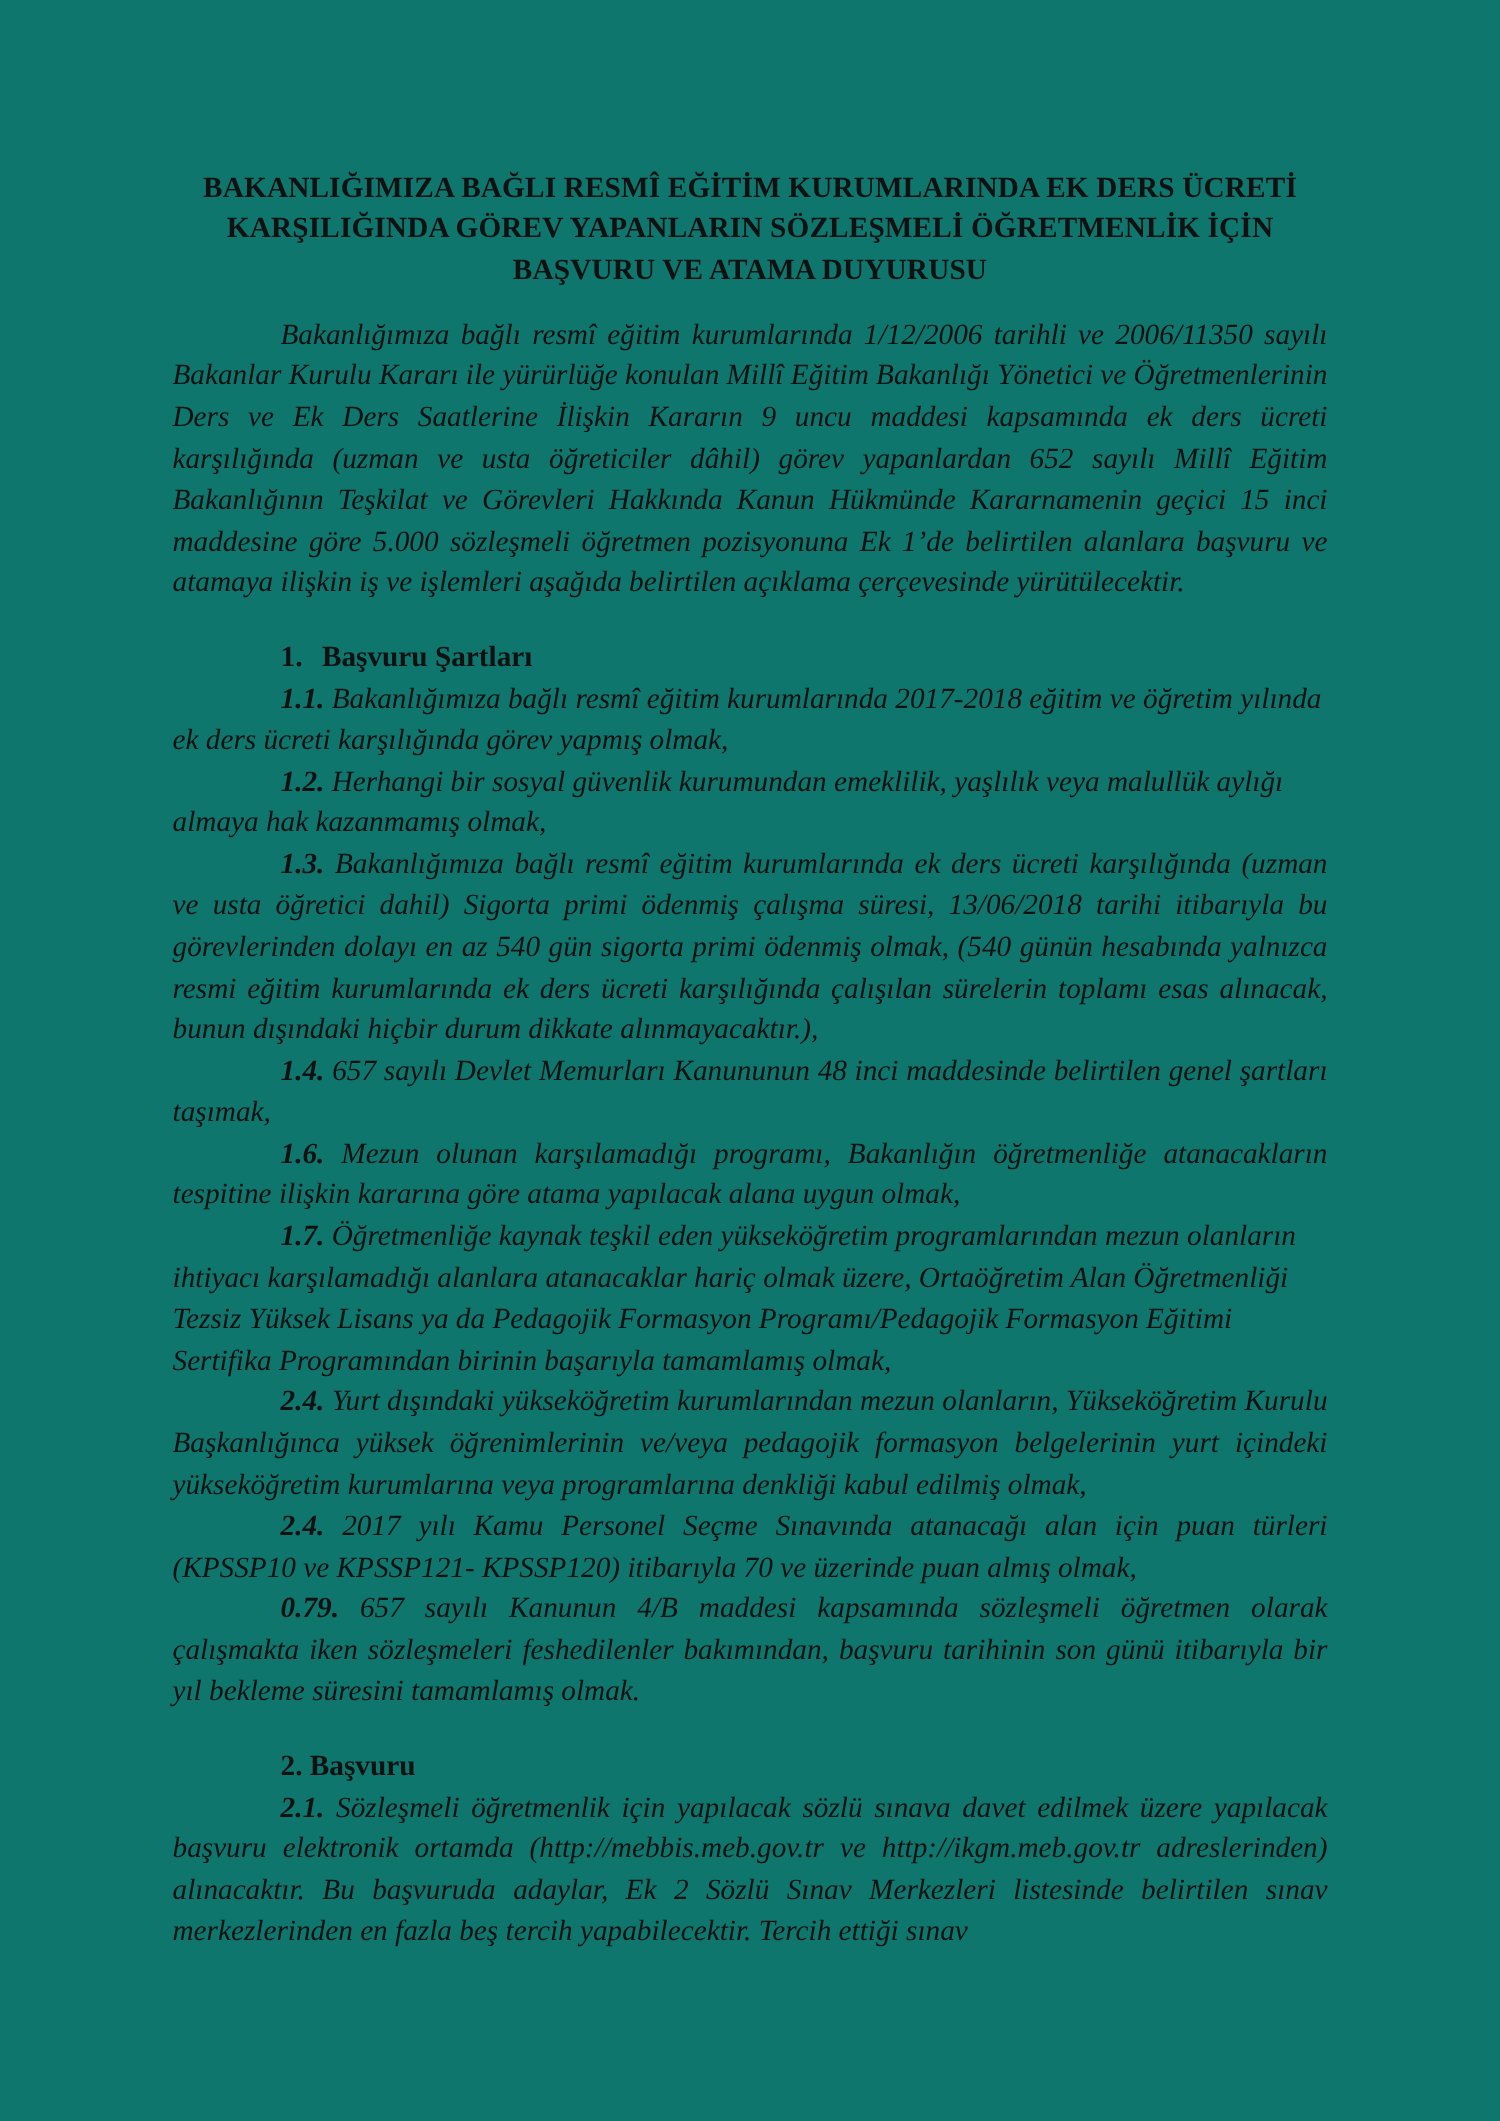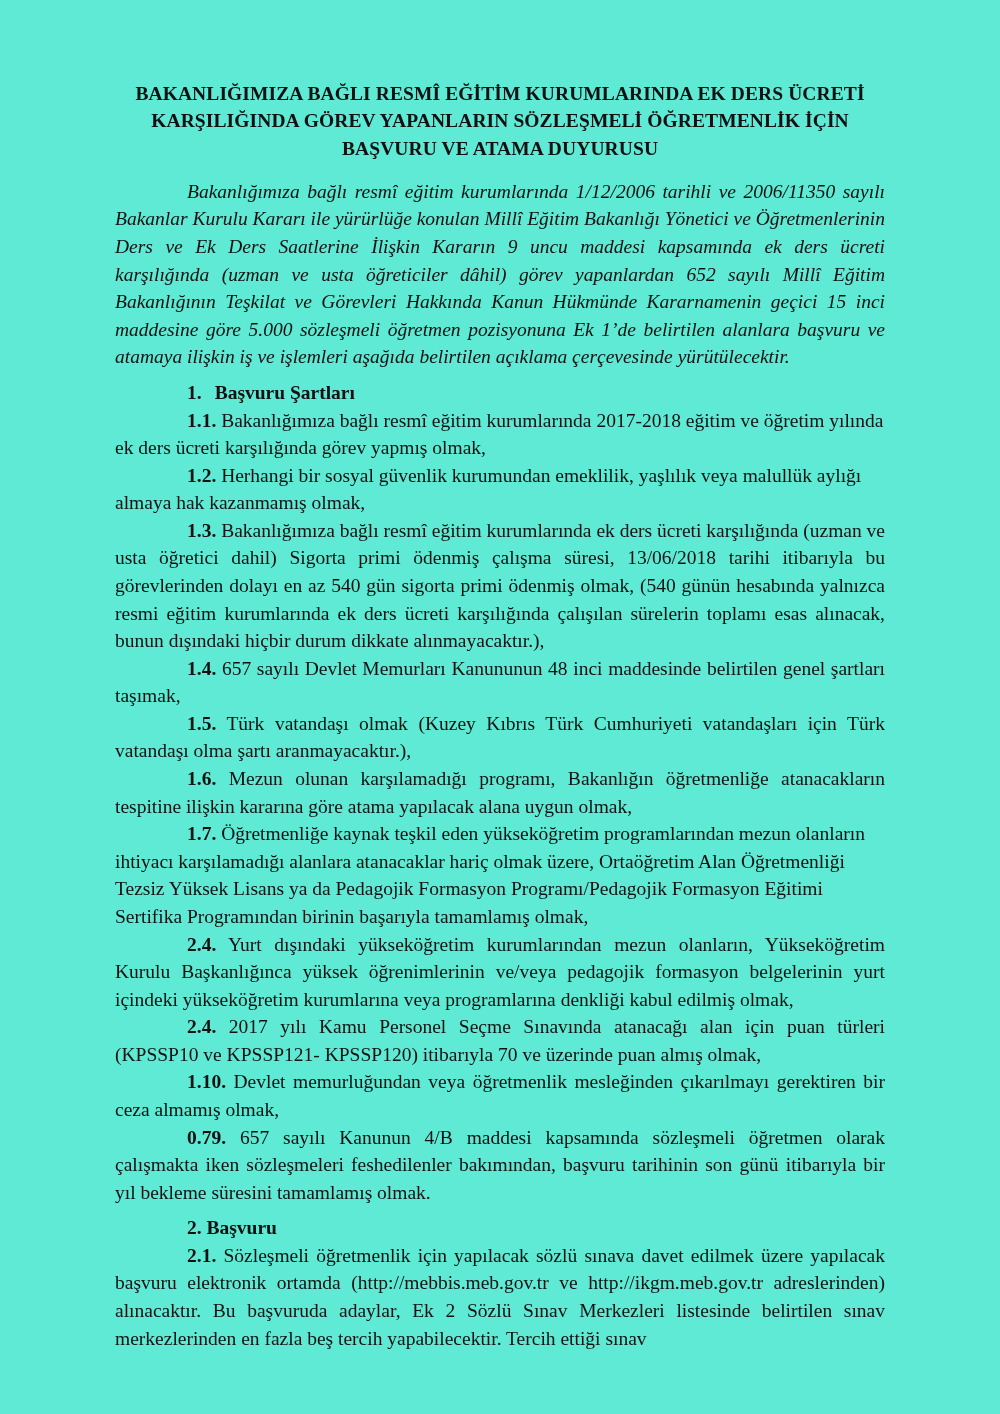--- a/index.html
+++ b/index.html
@@ -12,23 +12,23 @@
     width: 1000px;
     height: 1414px;
     font-family: "Liberation Serif", "DejaVu Serif", serif;
     color: #111111;
     overflow: hidden;
   }
   .page {
     position: relative;
     width: 1000px;
     height: 1414px;
-    background: #5eead4;
+    background: #0f766e;
     box-sizing: border-box;
-    padding: 80px 115px 0 115px;
+    padding: 112px 115px 0 115px;
   }
   .doc-title {
     font-size: 19.5px;
     font-weight: bold;
     text-align: center;
     line-height: 1.40;
     letter-spacing: 0.1px;
     margin: 0 0 6px 0;
   }
   .doc-title .tline {
@@ -52,31 +52,32 @@
     font-size: 19.5px;
     font-weight: bold;
     margin: 0;
     text-indent: 72px;
     line-height: 1.415;
   }
   .sec-heading .num-gap {
     padding-right: 13px;
   }
   .gap-before {
-    margin-top: 8px;
+    margin-top: 22px;
   }
   .itemnum {
     font-weight: bold;
   }
   .item {
     font-size: 19.5px;
     line-height: 1.415;
     text-align: justify;
     margin: 0;
     text-indent: 72px;
+    font-style: italic;
   }
   .item.nojust {
     text-align: left;
   }
 </style>
 </head>
 <body>
 
 <div class="page">
 
@@ -91,31 +92,29 @@
   <p class="sec-heading gap-before"><span class="num-gap">1.</span><span>Başvuru Şartları</span></p>
 
   <p class="item nojust"><span class="itemnum">1.1.</span> <span>Bakanlığımıza bağlı resmî eğitim kurumlarında 2017-2018 eğitim ve öğretim yılında ek ders ücreti karşılığında görev yapmış olmak,</span></p>
 
   <p class="item nojust"><span class="itemnum">1.2.</span> <span>Herhangi bir sosyal güvenlik kurumundan emeklilik, yaşlılık veya malullük aylığı almaya hak kazanmamış olmak,</span></p>
 
   <p class="item"><span class="itemnum">1.3.</span> <span>Bakanlığımıza bağlı resmî eğitim kurumlarında ek ders ücreti karşılığında (uzman ve usta öğretici dahil) Sigorta primi ödenmiş çalışma süresi, 13/06/2018 tarihi itibarıyla bu görevlerinden dolayı en az 540 gün sigorta primi ödenmiş olmak, (540 günün hesabında yalnızca resmi eğitim kurumlarında ek ders ücreti karşılığında çalışılan sürelerin toplamı esas alınacak, bunun dışındaki hiçbir durum dikkate alınmayacaktır.),</span></p>
 
   <p class="item"><span class="itemnum">1.4.</span> <span>657 sayılı Devlet Memurları Kanununun 48 inci maddesinde belirtilen genel şartları taşımak,</span></p>
 
-  <p class="item"><span class="itemnum">1.5.</span> <span>Türk vatandaşı olmak (Kuzey Kıbrıs Türk Cumhuriyeti vatandaşları için Türk vatandaşı olma şartı aranmayacaktır.),</span></p>
 
   <p class="item"><span class="itemnum">1.6.</span> <span>Mezun olunan karşılamadığı programı, Bakanlığın öğretmenliğe atanacakların tespitine ilişkin kararına göre atama yapılacak alana uygun olmak,</span></p>
 
   <p class="item nojust"><span class="itemnum">1.7.</span> <span>Öğretmenliğe kaynak teşkil eden yükseköğretim programlarından mezun olanların ihtiyacı karşılamadığı alanlara atanacaklar hariç olmak üzere, Ortaöğretim Alan Öğretmenliği Tezsiz Yüksek Lisans ya da Pedagojik Formasyon Programı/Pedagojik Formasyon Eğitimi Sertifika Programından birinin başarıyla tamamlamış olmak,</span></p>
 
   <p class="item"><span class="itemnum">2.4.</span> <span>Yurt dışındaki yükseköğretim kurumlarından mezun olanların, Yükseköğretim Kurulu Başkanlığınca yüksek öğrenimlerinin ve/veya pedagojik formasyon belgelerinin yurt içindeki yükseköğretim kurumlarına veya programlarına denkliği kabul edilmiş olmak,</span></p>
 
   <p class="item"><span class="itemnum">2.4.</span> <span>2017 yılı Kamu Personel Seçme Sınavında atanacağı alan için puan türleri (KPSSP10 ve KPSSP121- KPSSP120) itibarıyla 70 ve üzerinde puan almış olmak,</span></p>
 
-  <p class="item"><span class="itemnum">1.10.</span> <span>Devlet memurluğundan veya öğretmenlik mesleğinden çıkarılmayı gerektiren bir ceza almamış olmak,</span></p>
 
   <p class="item"><span class="itemnum">0.79.</span> <span>657 sayılı Kanunun 4/B maddesi kapsamında sözleşmeli öğretmen olarak çalışmakta iken sözleşmeleri feshedilenler bakımından, başvuru tarihinin son günü itibarıyla bir yıl bekleme süresini tamamlamış olmak.</span></p>
 
   <p class="sec-heading gap-before"><span>2.</span>&nbsp;<span>Başvuru</span></p>
 
   <p class="item"><span class="itemnum">2.1.</span> <span>Sözleşmeli öğretmenlik için yapılacak sözlü sınava davet edilmek üzere yapılacak başvuru elektronik ortamda (http://mebbis.meb.gov.tr ve http://ikgm.meb.gov.tr adreslerinden) alınacaktır. Bu başvuruda adaylar, Ek 2 Sözlü Sınav Merkezleri listesinde belirtilen sınav merkezlerinden en fazla beş tercih yapabilecektir. Tercih ettiği sınav</span></p>
 
 </div>
 
 </body></html>

